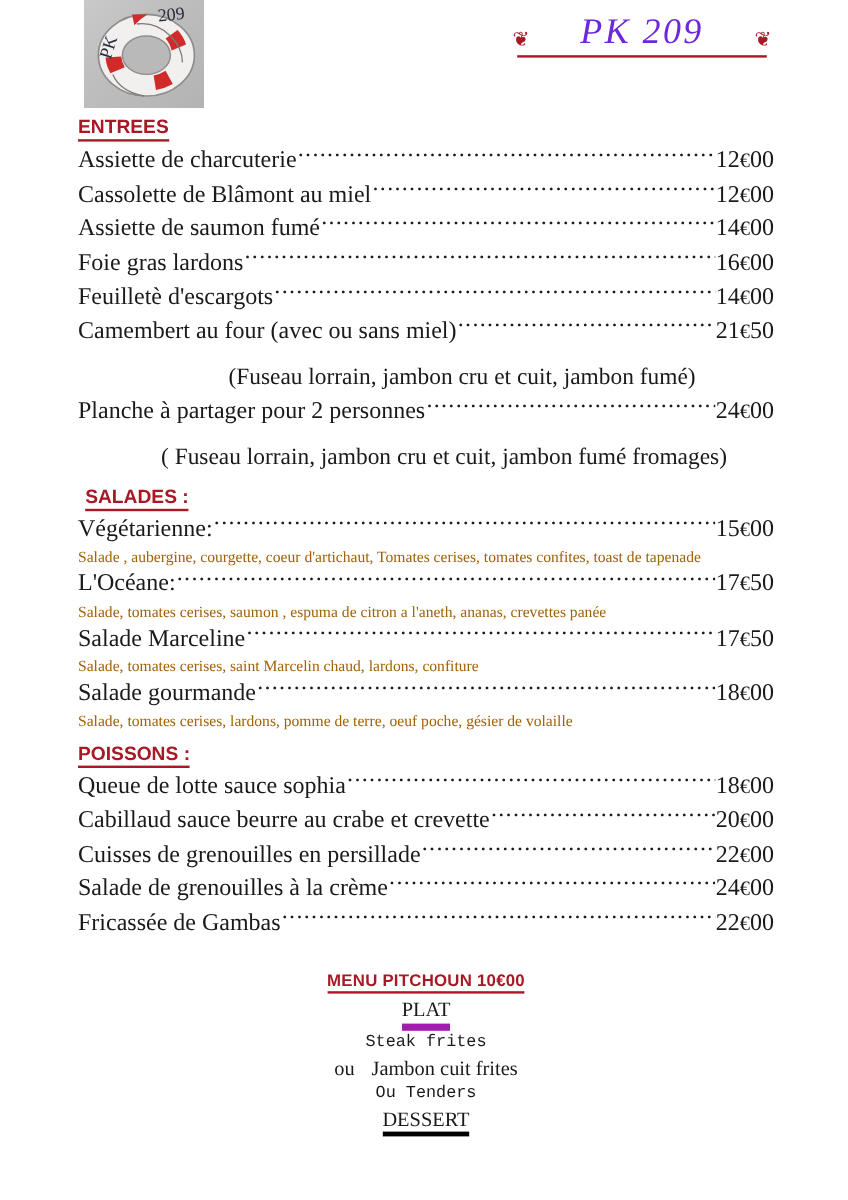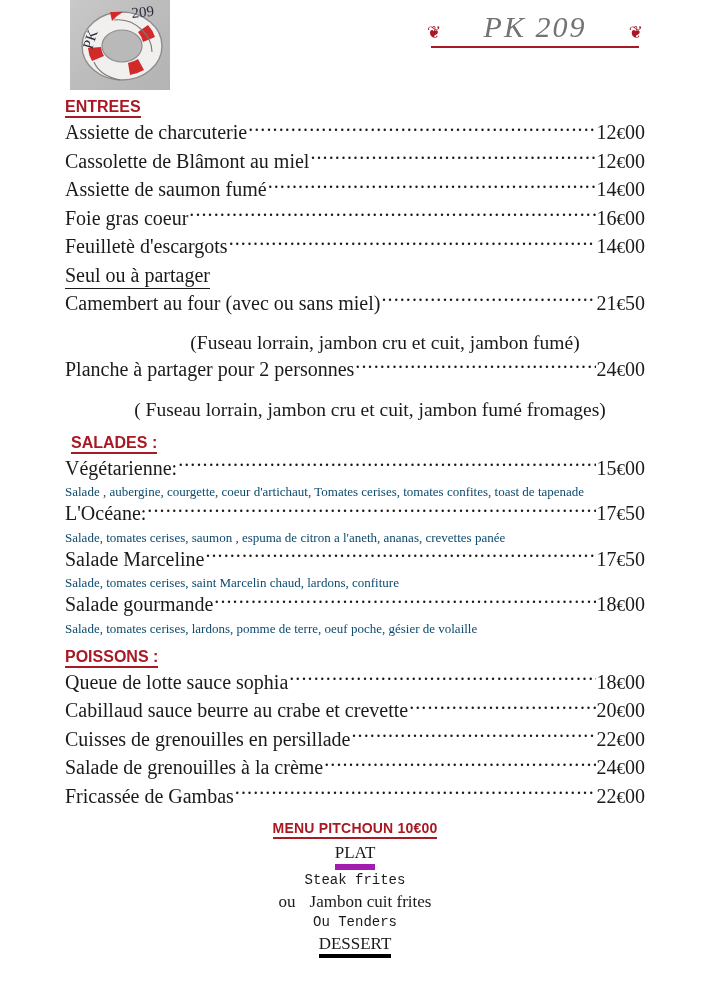--- a/index.html
+++ b/index.html
@@ -38,21 +38,21 @@
     top: 10px;
     width: 220px;
     height: 50px;
     text-align: center;
   }
   .brand-title {
     font-family: "Liberation Serif", "DejaVu Serif", serif;
     font-style: italic;
     font-size: 30px;
     letter-spacing: 2px;
-    color: #737373;
+    color: #6d28d9;
     line-height: 34px;
     display: block;
     position: relative;
     z-index: 2;
   }
   .brand-rule {
     position: absolute;
     left: 6px;
     right: 6px;
     top: 36px;
@@ -143,27 +143,27 @@
     text-align: center;
     white-space: nowrap;
     margin-top: 12px;
   }
   .note.note-a { padding-left: 60px; }
   .note.note-b { padding-left: 30px; }
 
   .desc {
     font-size: 13px;
     line-height: 17px;
-    color: #0c4a6e;
+    color: #a16207;
   }
   .gap-m { height: 9px; }
 
   
   .pitchoun {
-    margin-top: 8px;
+    margin-top: 26px;
     text-align: center;
   }
   .pitchoun-title {
     display: inline-block;
     color: #a81825;
     font-family: "Liberation Sans", "DejaVu Sans", sans-serif;
     font-weight: bold;
     font-size: 14px;
     line-height: 17px;
     border-bottom: 2px solid #a81825;
@@ -243,33 +243,30 @@
       <span class="name">Cassolette de Blâmont au miel</span>
       <span class="dots"></span>
       <span class="price"><span>12</span><span class="eu">€</span><span>00</span></span>
     </div>
     <div class="row">
       <span class="name">Assiette de saumon fumé</span>
       <span class="dots"></span>
       <span class="price"><span>14</span><span class="eu">€</span><span>00</span></span>
     </div>
     <div class="row">
-      <span class="name">Foie gras coeur</span>
+      <span class="name">Foie gras lardons</span>
       <span class="dots"></span>
       <span class="price"><span>16</span><span class="eu">€</span><span>00</span></span>
     </div>
     <div class="row">
       <span class="name">Feuilletè d'escargots</span>
       <span class="dots"></span>
       <span class="price"><span>14</span><span class="eu">€</span><span>00</span></span>
     </div>
 
-    <div class="sub-head-wrap">
-      <span class="sub-head">Seul ou à partager</span>
-    </div>
 
     <div class="row">
       <span class="name">Camembert au four (avec ou sans miel)</span>
       <span class="dots"></span>
       <span class="price"><span>21</span><span class="eu">€</span><span>50</span></span>
     </div>
     <div class="note note-a">(Fuseau lorrain, jambon cru et cuit, jambon fumé)</div>
 
     <div class="row">
       <span class="name">Planche à partager pour 2 personnes</span>

